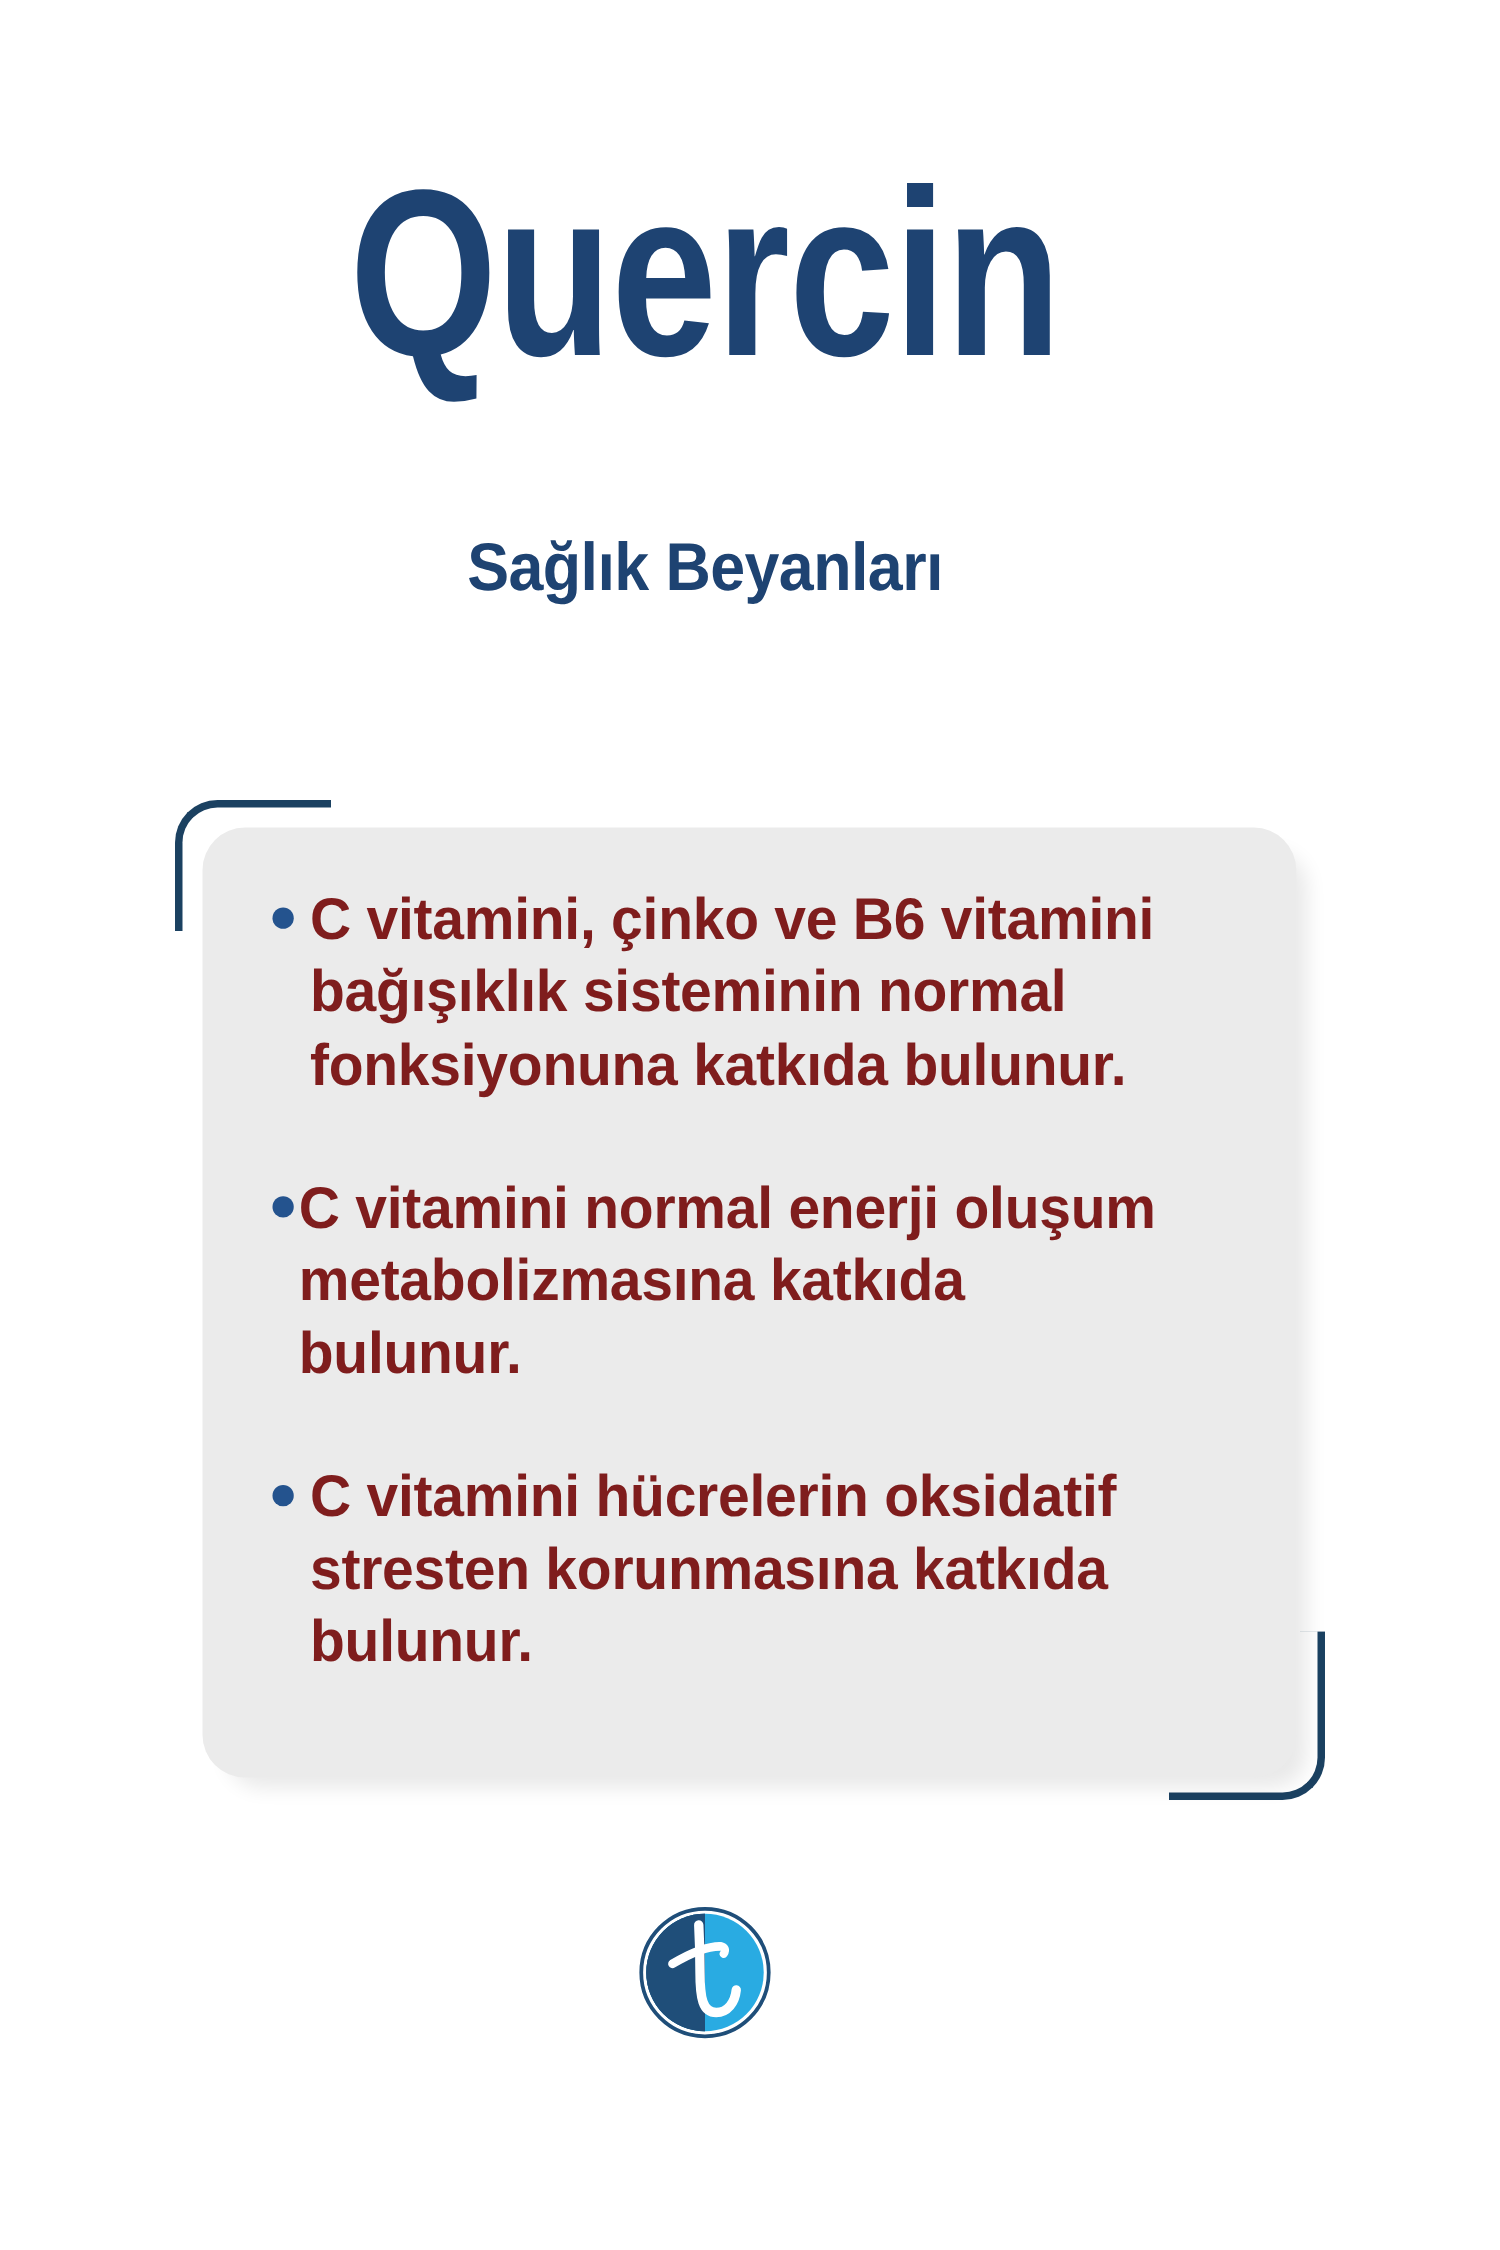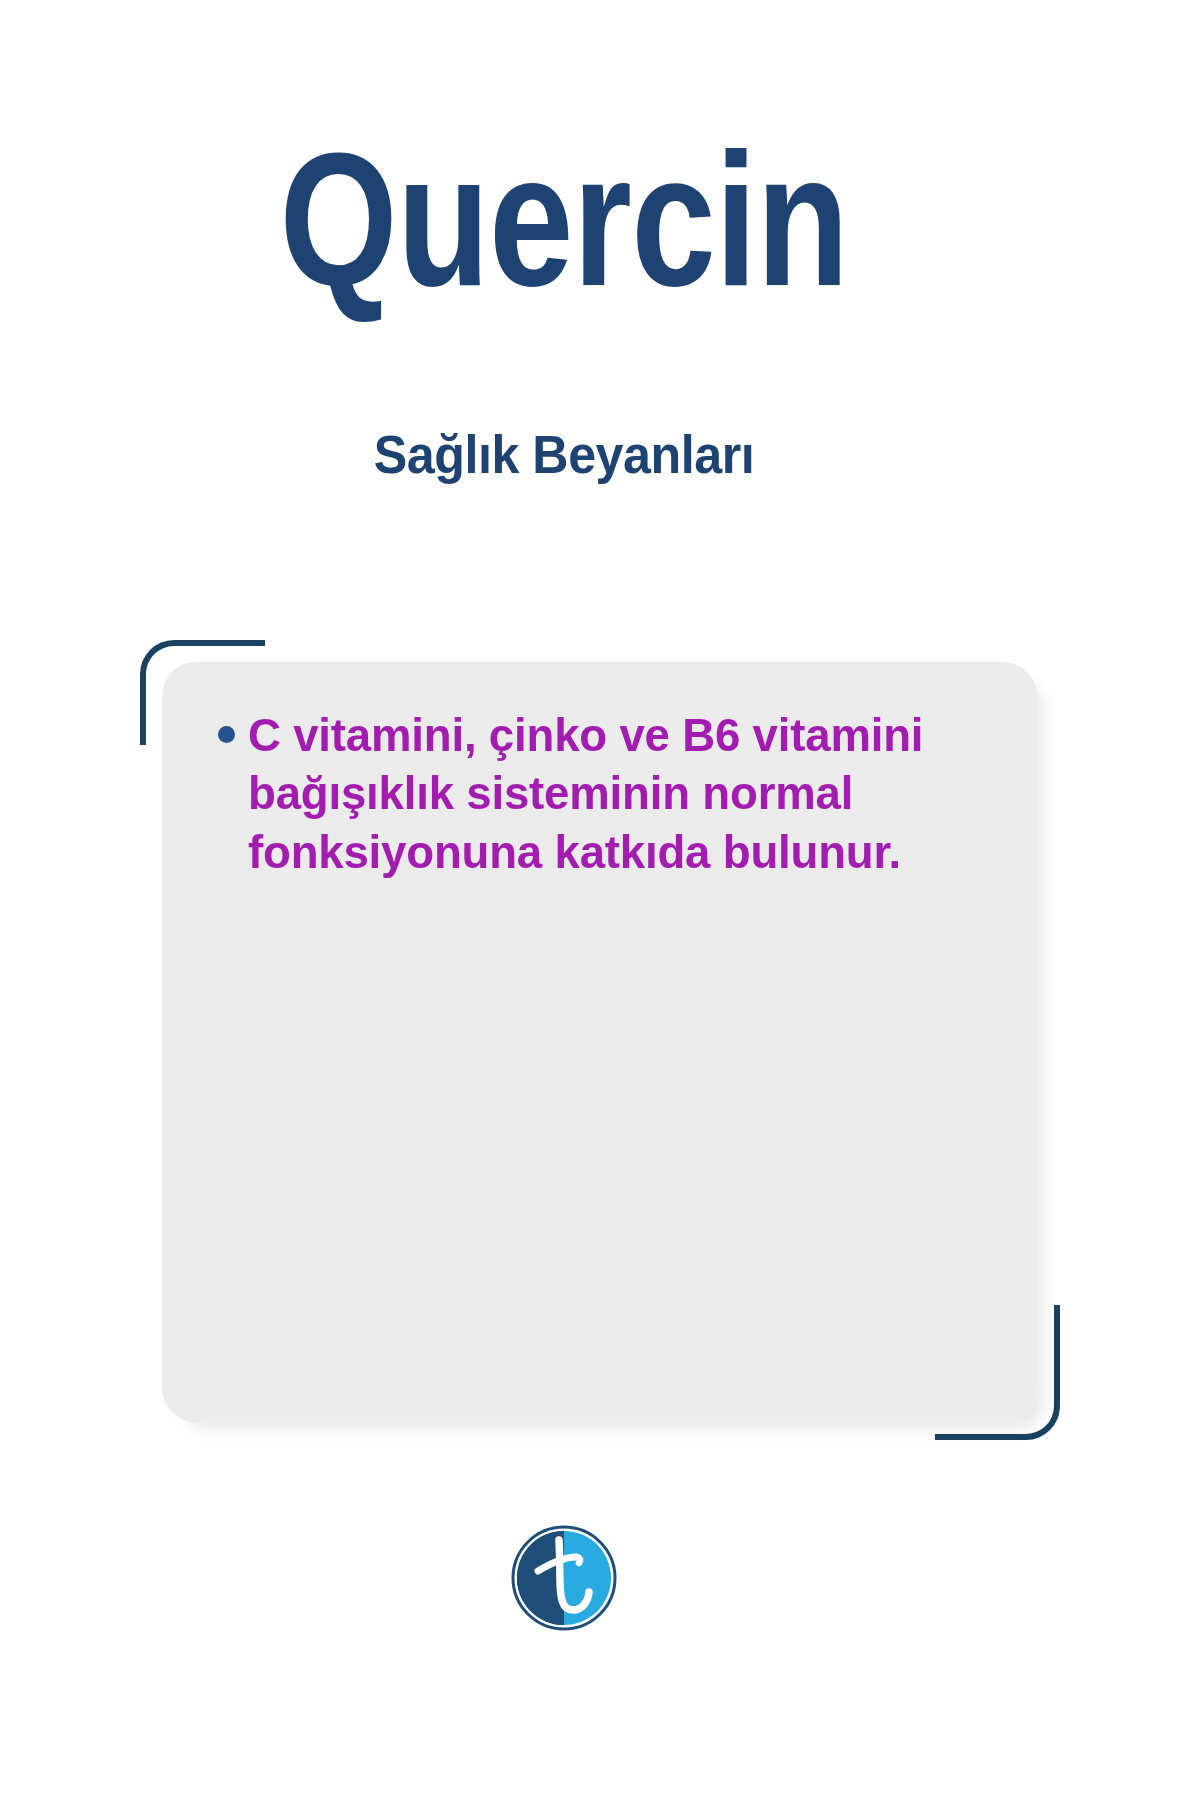--- a/index.html
+++ b/index.html
@@ -87,21 +87,21 @@
     z-index:2;
     padding:44px 56px 40px 56px;
   }
 
   .claims-list { list-style:none; }
 
   .claim-item {
     position:relative;
     display:flex;
     align-items:flex-start;
-    color:#a21caf;
+    color:#7f1d1d;
     font-family:"Liberation Sans Narrow","Liberation Sans", sans-serif;
     font-weight:700;
     font-size:47px;
     line-height:1.24;
     letter-spacing:-0.2px;
   }
   .claim-item + .claim-item { margin-top:56px; }
 
   .claim-bullet {
     flex:0 0 auto;
@@ -144,21 +144,29 @@
     <div class="bracket-br"></div>
 
     <div class="claims-card">
       <ul class="claims-list">
 
         <li class="claim-item">
           <span class="claim-bullet"></span>
           <span class="claim-text">C vitamini, çinko ve B6 vitamini bağışıklık sisteminin normal fonksiyonuna katkıda bulunur.</span>
         </li>
 
+        <li class="claim-item tight">
+          <span class="claim-bullet"></span>
+          <span class="claim-text">C vitamini normal enerji oluşum metabolizmasına katkıda bulunur.</span>
+        </li>
 
+        <li class="claim-item">
+          <span class="claim-bullet"></span>
+          <span class="claim-text">C vitamini hücrelerin oksidatif stresten korunmasına katkıda bulunur.</span>
+        </li>
 
       </ul>
     </div>
   </div>
 
   <div class="brand-logo">
     <svg viewBox="0 0 108 108" xmlns="http://www.w3.org/2000/svg" aria-hidden="true">
 
       <circle cx="54" cy="54" r="51" fill="none" stroke="#1F4E79" stroke-width="3"></circle>
 

